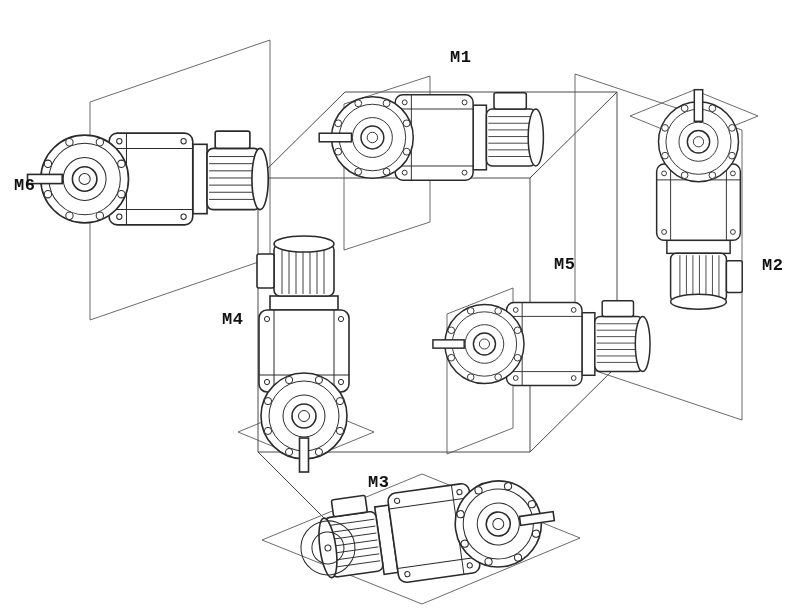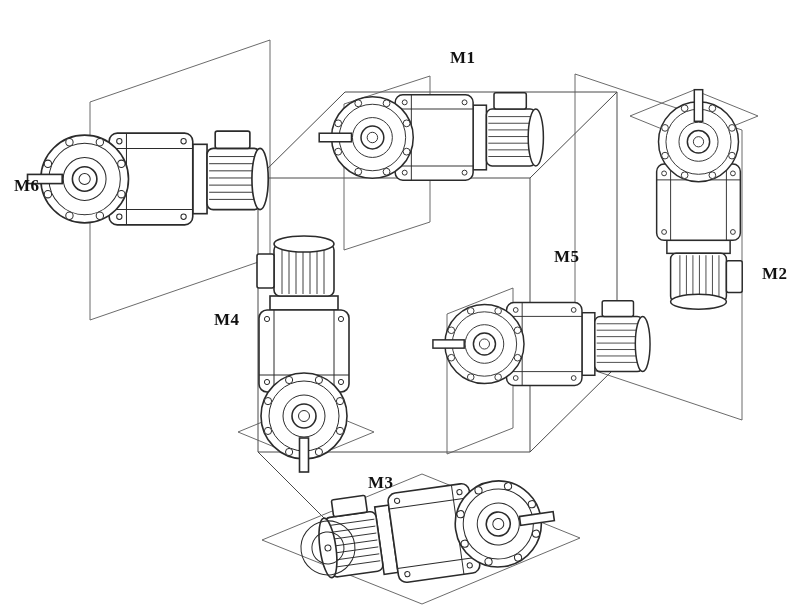--- a/index.html
+++ b/index.html
@@ -1,21 +1,21 @@
 <!DOCTYPE html>
 <html><head>
 <meta charset="utf-8">
 <style>
   html,body{margin:0;padding:0;background:#ffffff;}
   .stage{
     position:relative;
     width:800px;height:613px;
     background:#ffffff;
     overflow:hidden;
-    font-family:Liberation Serif, serif;
+    font-family:Liberation Mono, monospace;
   }
   .lbl{
     position:absolute;
     font-weight:bold;
     font-size:17px;
     color:#111;
     letter-spacing:0.5px;
     user-select:none;
   }
   svg{position:absolute;left:0;top:0;}
@@ -114,18 +114,18 @@
     </g>
     <g>
       <use href="#gmcore" transform="translate(455,298) scale(0.92)"></use>
     </g>
     <g>
       <use href="#gmcore" transform="translate(52,128) scale(1.02)"></use>
     </g>
   </svg>
 
   <div class="lbl" style="left:450px;top:48px">M1</div>
-  <div class="lbl" style="left:762px;top:264px">M2</div>
+  <div class="lbl" style="left:762px;top:256px">M2</div>
   <div class="lbl" style="left:368px;top:473px">M3</div>
-  <div class="lbl" style="left:214px;top:310px">M4</div>
-  <div class="lbl" style="left:554px;top:247px">M5</div>
+  <div class="lbl" style="left:222px;top:310px">M4</div>
+  <div class="lbl" style="left:554px;top:255px">M5</div>
   <div class="lbl" style="left:14px;top:176px">M6</div>
 </div>
 
 </body></html>

